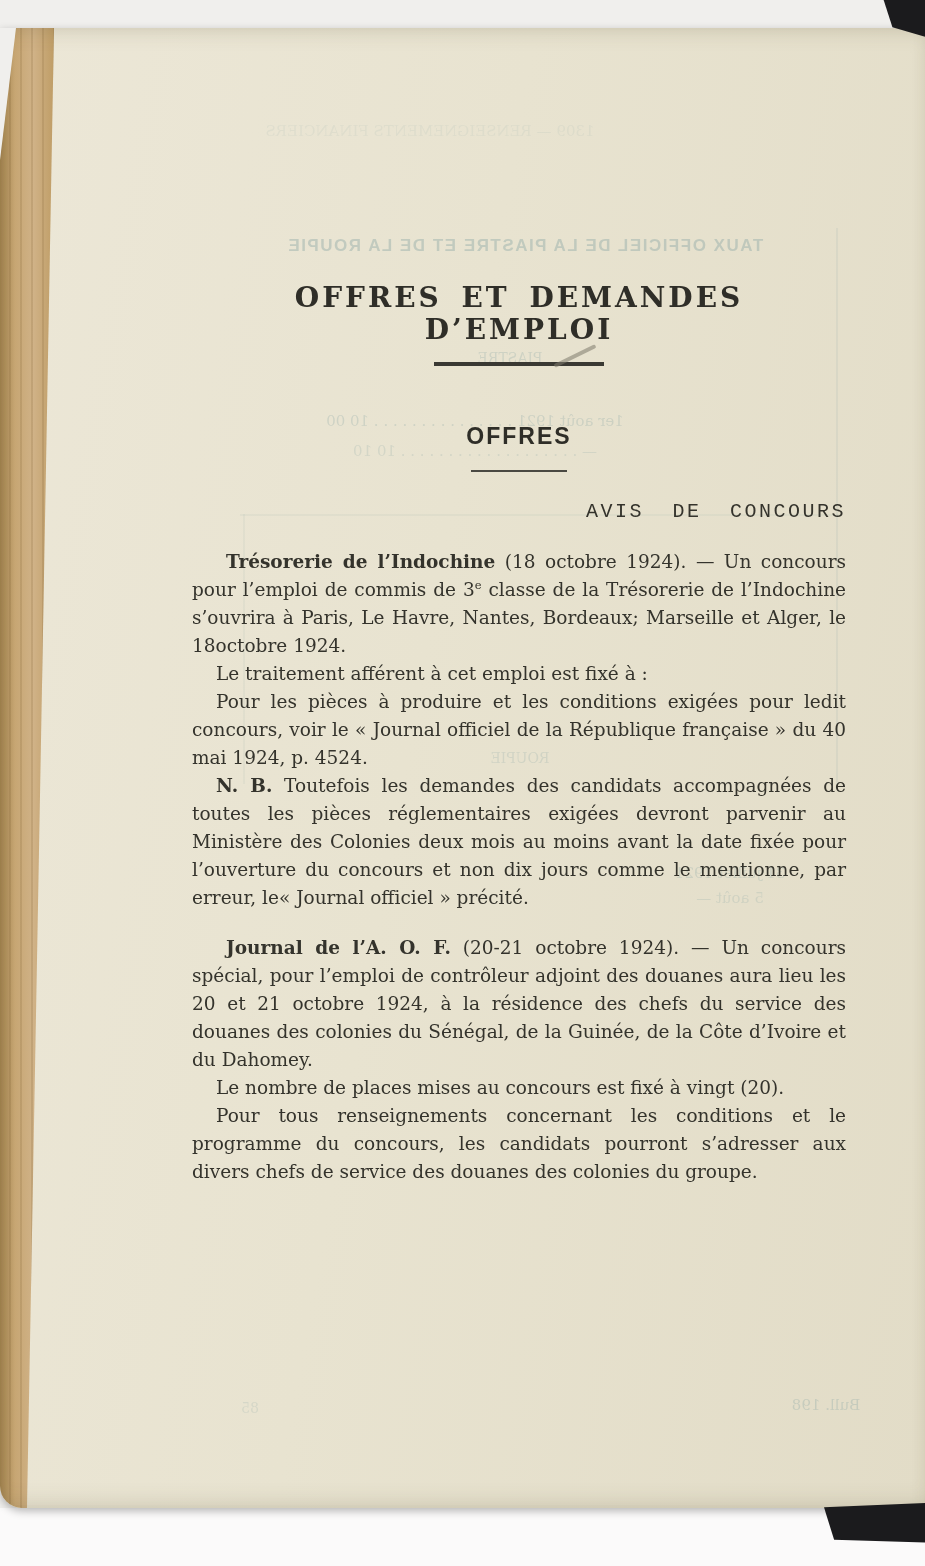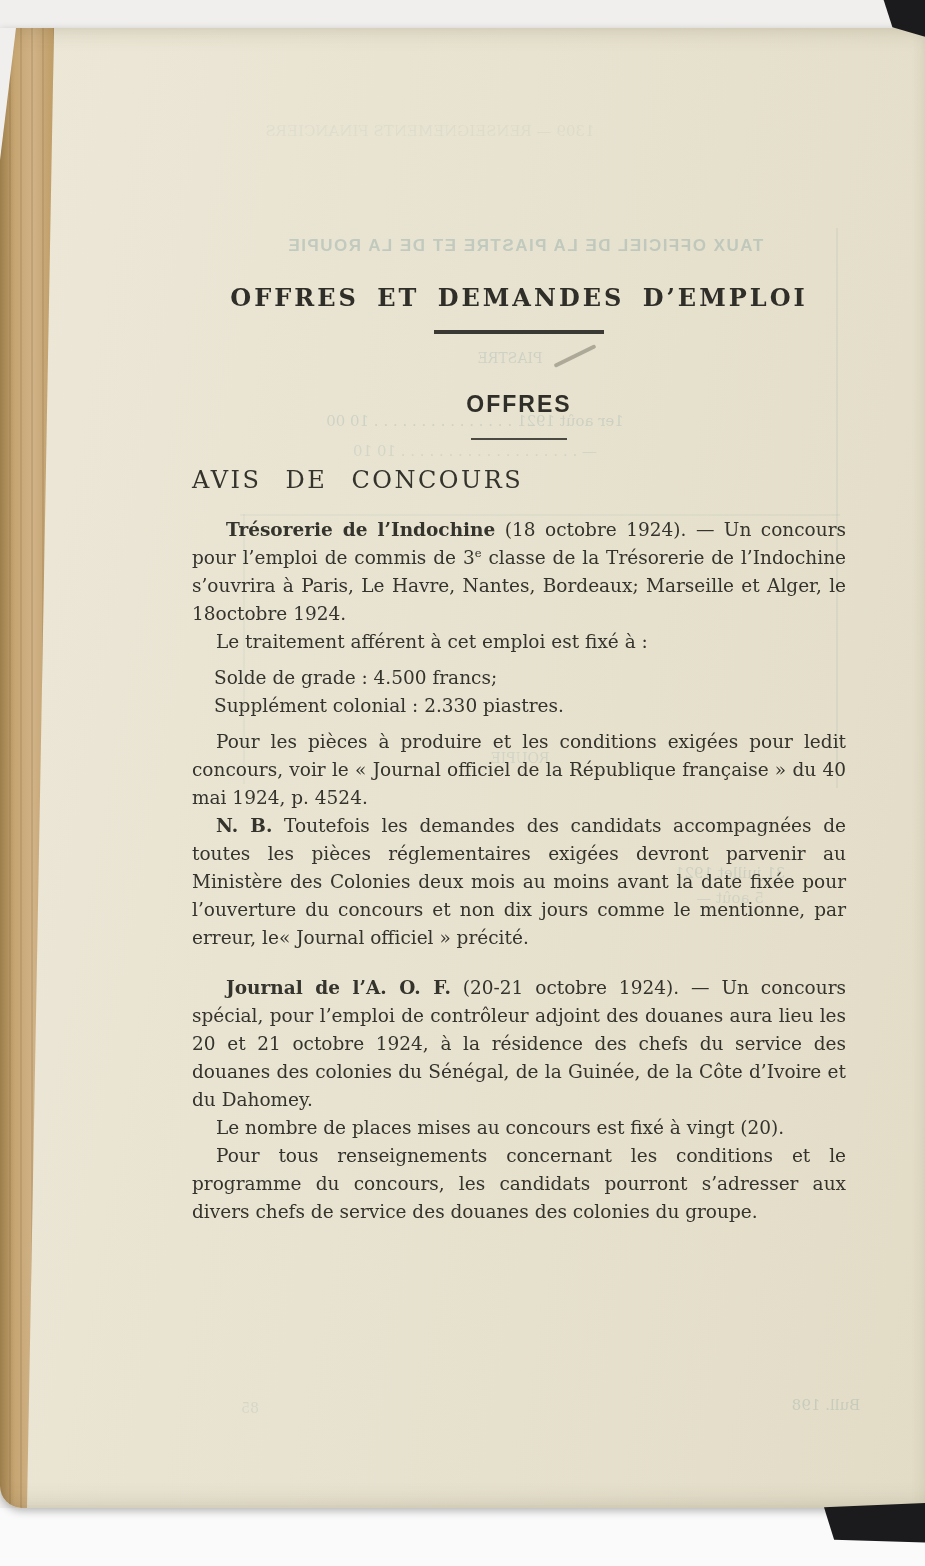--- a/index.html
+++ b/index.html
@@ -28,28 +28,28 @@
   .corner-tl{position:absolute;left:0;top:28px;width:16px;height:132px;z-index:5;
         background:var(--backdrop);clip-path:polygon(0 0,100% 0,0 100%);}
   .black-tr{position:absolute;right:0;top:0;width:44px;height:40px;z-index:6;
         background:var(--black-cover);clip-path:polygon(6% 0,100% 0,100% 92%,26% 68%);}
   .black-br{position:absolute;left:824px;top:1502px;width:101px;height:44px;z-index:6;
         background:var(--black-cover);clip-path:polygon(0 12%,100% 2%,100% 92%,10% 86%);}
   
   .content{position:absolute;left:192px;top:254px;width:654px;color:var(--ink);
         font-size:18.5px;line-height:28px;text-align:justify;z-index:3;}
   .content p{margin:0;}
-  .doc-title{margin:0;text-align:center;font-size:24px;line-height:32px;font-weight:bold;
+  .doc-title{margin:0;text-align:center;font-size:28px;line-height:32px;font-weight:bold;
         letter-spacing:3px;word-spacing:7px;color:#2f2e28;}
   .rule-thick{width:170px;height:4px;background:#3a3933;margin:16px auto 0;}
   .offres-heading{margin:56px 0 0;text-align:center;font-family:"Liberation Sans","DejaVu Sans",sans-serif;
         font-weight:bold;font-size:23px;letter-spacing:2px;color:#2f2e28;}
   .rule-thin{width:96px;height:2px;background:#4a4942;margin:20px auto 0;}
-  .avis-heading{margin:26px 0 0;text-align:left;font-size:24px;font-weight:normal;
-        letter-spacing:2.5px;word-spacing:14px;}
+  .avis-heading{margin:26px 0 0;text-align:right;font-size:20px;font-weight:normal;
+        letter-spacing:2.5px;word-spacing:14px;font-family:Liberation Mono, monospace;}
   .p-offer{margin-top:44px !important;text-indent:34px;}
   .p-lead{margin-top:22px !important;text-indent:34px;}
   .p-ind{text-indent:24px;}
   .p-line{text-indent:24px;text-align:left;}
   .solde-block{margin:8px 0 8px 22px;text-align:left;}
   sup{font-size:.62em;line-height:0;}
   b{font-weight:bold;}
   
   .ghost{position:absolute;transform:scaleX(-1);color:var(--bleed);z-index:1;
         text-align:center;white-space:nowrap;pointer-events:none;}
@@ -106,24 +106,20 @@
 
       <h2 class="offres-heading">OFFRES</h2>
       <div class="rule-thin"></div>
 
 
       <h3 class="avis-heading">AVIS DE CONCOURS</h3>
 
       <p class="p-lead"><b>Trésorerie de l’Indochine</b> (18 octobre 1924). — Un concours pour l’emploi de commis de 3<sup>e</sup> classe de la Trésorerie de l’Indochine s’ouvrira à Paris, Le Havre, Nantes, Bordeaux; Marseille et Alger, le 18octobre 1924.</p>
       <p class="p-line">Le traitement afférent à cet emploi est fixé à :</p>
 
-      <div class="solde-block">
-        <p>Solde de grade : 4.500 francs;</p>
-        <p>Supplément colonial : 2.330 piastres.</p>
-      </div>
 
       <p class="p-ind">Pour les pièces à produire et les conditions exigées pour ledit concours, voir le « Journal officiel de la République française » du 40 mai 1924, p. 4524.</p>
       <p class="p-ind"><b>N. B.</b> Toutefois les demandes des candidats accompagnées de toutes les pièces réglementaires exigées devront parvenir au Ministère des Colonies deux mois au moins avant la date fixée pour l’ouverture du concours et non dix jours comme le mentionne, par erreur, le« Journal officiel » précité.</p>
 
       <p class="p-lead"><b>Journal de l’A. O. F.</b> (20-21 octobre 1924). — Un concours spécial, pour l’emploi de contrôleur adjoint des douanes aura lieu les 20 et 21 octobre 1924, à la résidence des chefs du service des douanes des colonies du Sénégal, de la Guinée, de la Côte d’Ivoire et du Dahomey.</p>
       <p class="p-line">Le nombre de places mises au concours est fixé à vingt (20).</p>
       <p class="p-ind">Pour tous renseignements concernant les conditions et le programme du concours, les candidats pourront s’adresser aux divers chefs de service des douanes des colonies du groupe.</p>
     </div>
   </div>
 

